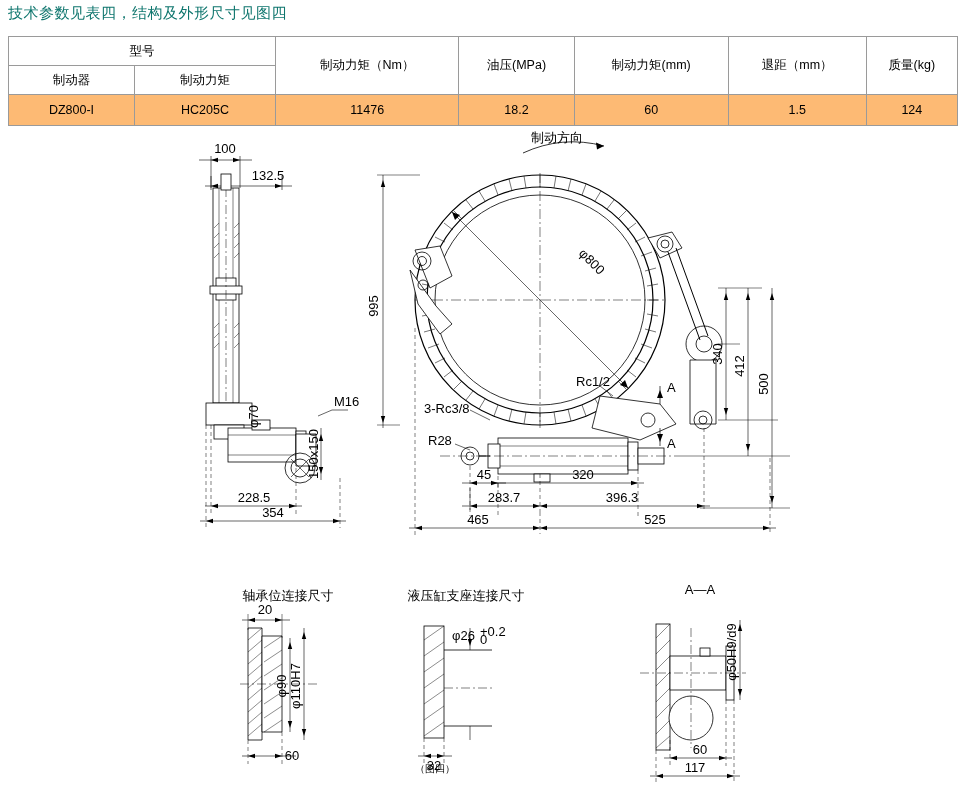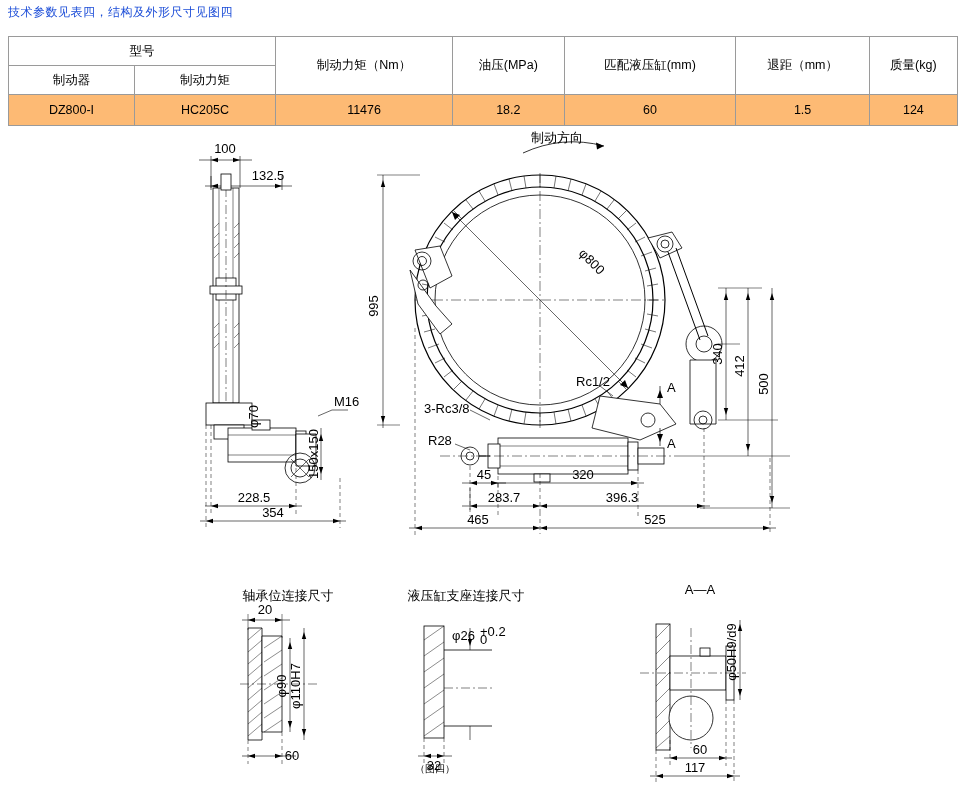--- a/index.html
+++ b/index.html
@@ -6,21 +6,21 @@
   body{
     width:966px;height:789px;
     background:#ffffff;
     font-family:"Liberation Sans","DejaVu Sans",sans-serif;
     color:#000;
     position:relative;
     overflow:hidden;
   }
   .note{
     position:absolute;left:8px;top:4px;
-    font-size:12px;color:#1d4ed8;
+    font-size:15px;color:#0f766e;
     letter-spacing:0.5px;
     white-space:nowrap;
   }
   
   table.spec{
     position:absolute;left:8px;top:36px;
     width:950px;
     border-collapse:collapse;
     font-size:12.5px;
     padding-left:29px;
@@ -54,21 +54,21 @@
 <body>
 
 <div class="note">技术参数见表四，结构及外形尺寸见图四</div>
 
 <table class="spec">
   <tbody>
       <tr class="head1">
     <th colspan="2">型号</th>
     <th rowspan="2">制动力矩（Nm）</th>
     <th rowspan="2">油压(MPa)</th>
-    <th rowspan="2">匹配液压缸(mm)</th>
+    <th rowspan="2">制动力矩(mm)</th>
     <th rowspan="2">退距（mm）</th>
     <th rowspan="2">质量(kg)</th>
   </tr>
   <tr class="head2">
     <th style="width:125px">制动器</th>
     <th style="width:140px">制动力矩</th>
   </tr>
   <tr>
     <td>DZ800-I</td>
     <td>HC205C</td>

